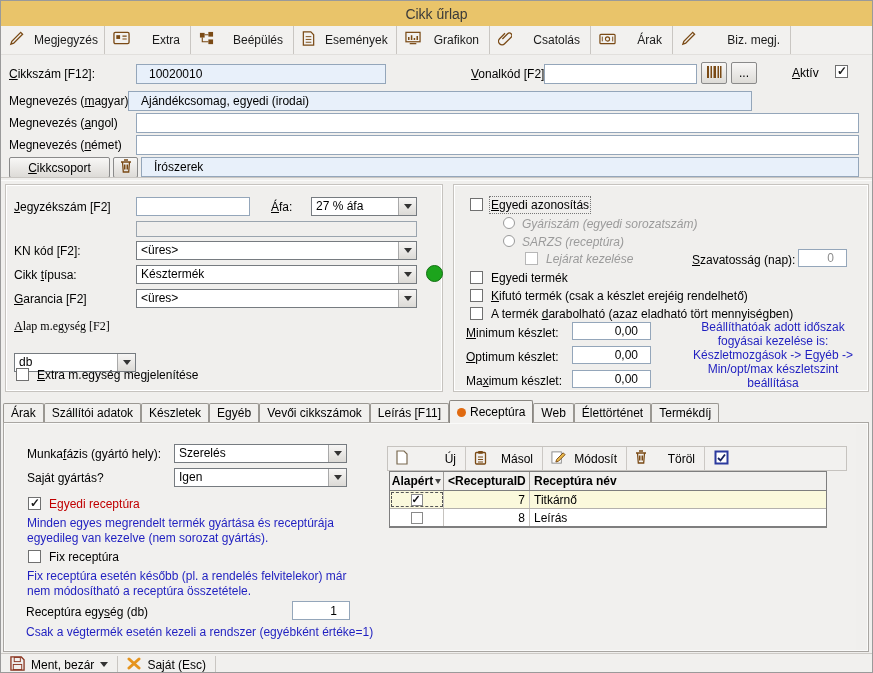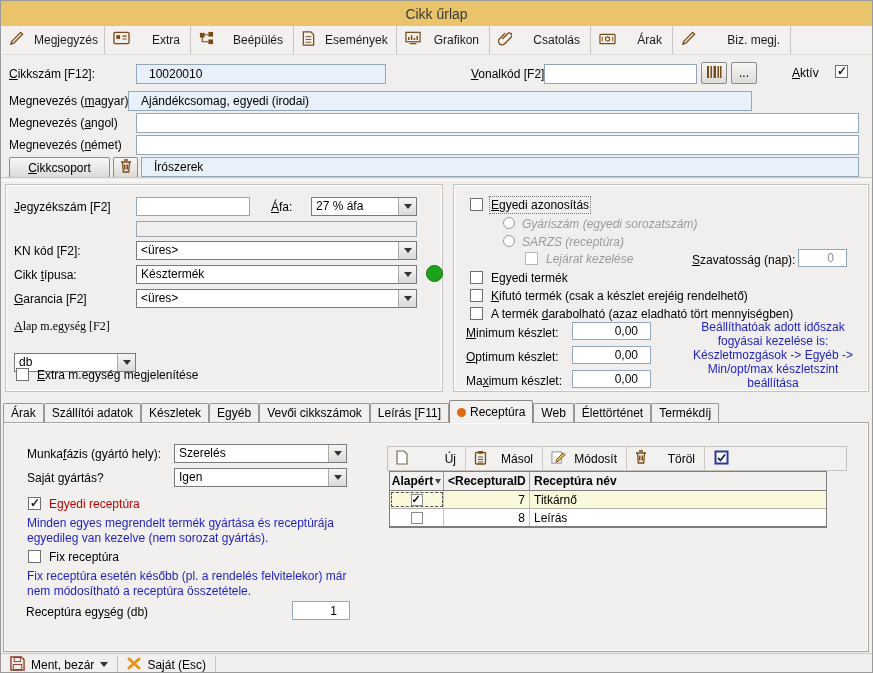--- a/index.html
+++ b/index.html
@@ -308,20 +308,21 @@
     <span class="cb checked" style="left:24px;top:74px"></span>
     <span class="lbl red" style="left:45px;top:74px">Egyedi receptúra</span>
     <div class="hint" style="left:23px;top:93px;width:335px">Minden egyes megrendelt termék gyártása és receptúrája egyedileg van kezelve (nem sorozat gyártás).</div>
 
     <span class="cb" style="left:24px;top:127px"></span>
     <span class="lbl" style="left:45px;top:127px">Fix receptúra</span>
     <div class="hint" style="left:23px;top:146px;width:345px">Fix receptúra esetén később (pl. a rendelés felvitelekor) már nem módosítható a receptúra összetétele.</div>
 
     <span class="lbl" style="left:22px;top:182px">Receptúra egy<u>s</u>ég (db)</span>
     <input class="field num" style="left: 288px; top: 178px; width: 58px; height: 19px;" value="1">
+    <div class="hint" style="left:22px;top:202px;width:400px">Csak a végtermék esetén kezeli a rendszer (egyébként értéke=1)</div>
 
     <div id="gridtb">
       <div class="gti" style="width:78px">
         <span><svg width="12" height="15" viewBox="0 0 12 15">
               <path d="M1 1h7l3 3v10H1z" fill="#fff" stroke="#7a6a50" stroke-width="1.2"></path>
             </svg></span>
         <span class="tlabel">Új</span>
       </div>
       <div class="gti" style="width:77px">
         <span><svg width="13" height="15" viewBox="0 0 13 15">

